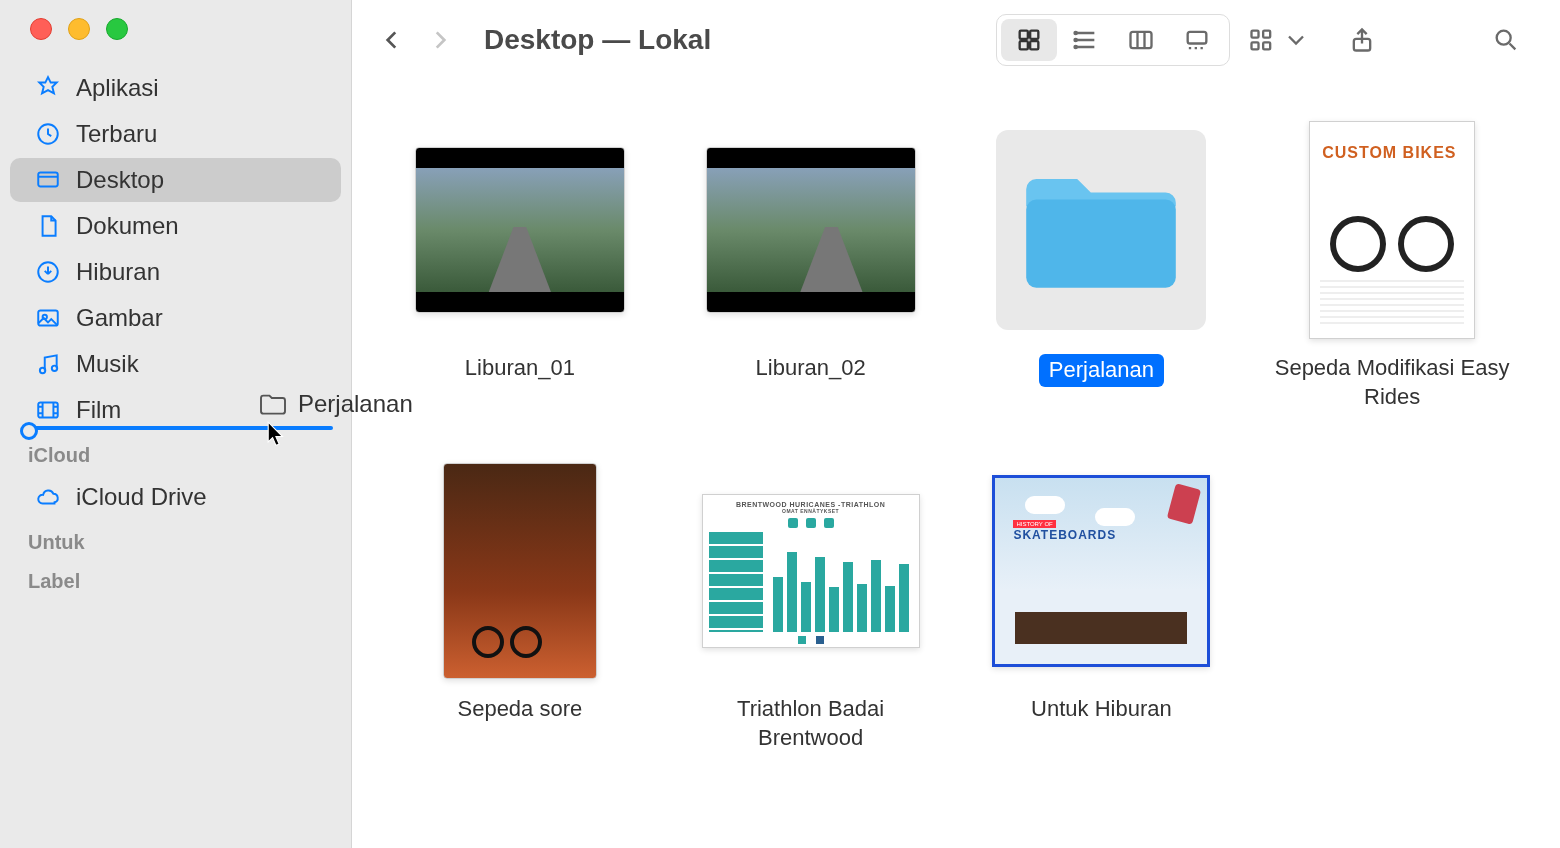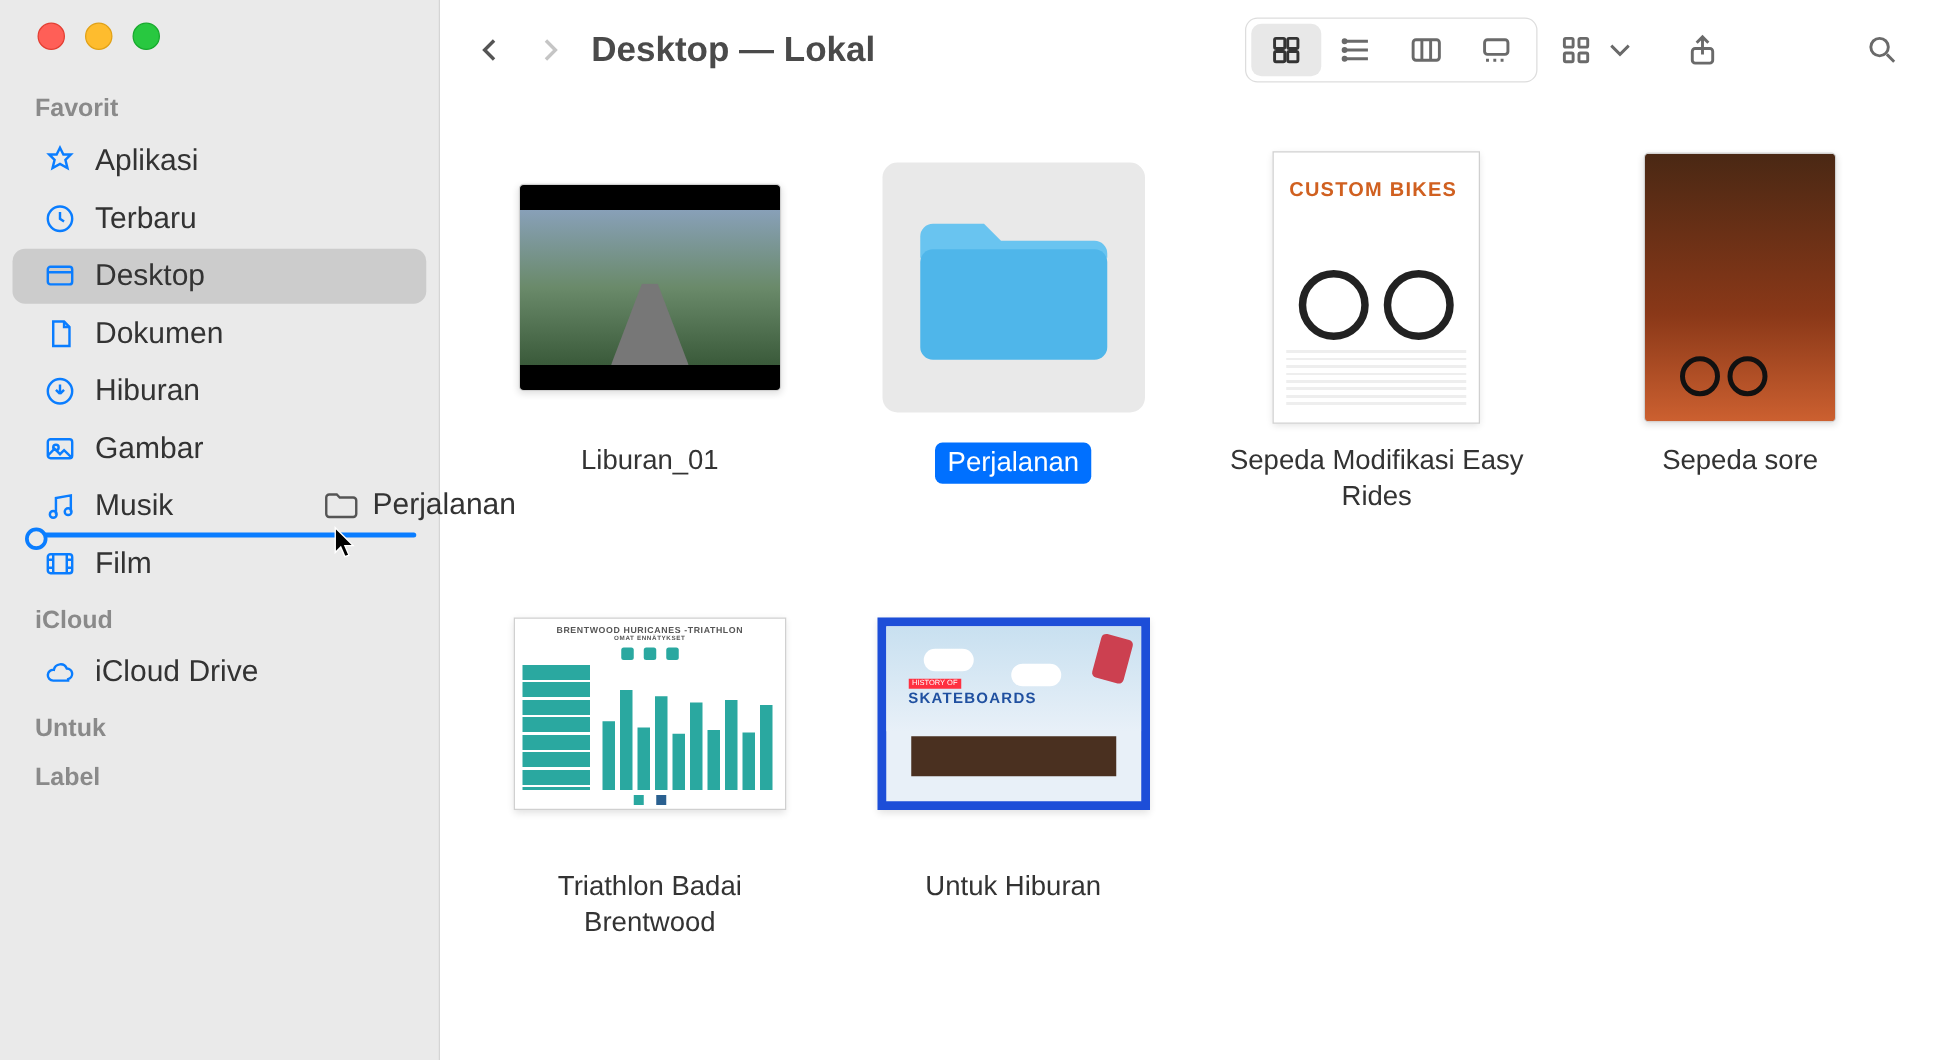--- a/index.html
+++ b/index.html
@@ -14,21 +14,21 @@
   .section-header { font-size: 20px; color: #8a8a8a; font-weight: 600; padding: 10px 28px 6px; }
   .sb-item { display: flex; align-items: center; gap: 14px; padding: 8px 24px; font-size: 24px; color: #333; cursor: default; border-radius: 10px; margin: 2px 10px; }
   .sb-item.selected { background: #cccccc; }
   .sb-icon { width: 28px; height: 28px; display: flex; align-items: center; justify-content: center; }
   .sb-icon svg { width: 26px; height: 26px; stroke: #0a7dff; fill: none; stroke-width: 1.8; }
   .main { flex: 1; display: flex; flex-direction: column; }
   .toolbar { display: flex; align-items: center; height: 80px; padding: 0 20px; gap: 8px; }
   .nav-btn { width: 40px; height: 40px; display: flex; align-items: center; justify-content: center; border-radius: 8px; color: #777; }
   .nav-btn svg { width: 26px; height: 26px; stroke: #555; fill: none; stroke-width: 2.5; }
   .nav-btn.disabled svg { stroke: #c5c5c5; }
-  .title { font-size: 28px; font-weight: 600; color: #4a4a4a; margin-left: 5px; flex-shrink: 0; }
+  .title { font-size: 28px; font-weight: 600; color: #4a4a4a; margin-left: 16px; flex-shrink: 0; }
   .spacer { flex: 1; }
   .tool-group { display: flex; align-items: center; border: 1px solid #ddd; border-radius: 10px; padding: 4px; background: #fff; }
   .tool-btn { width: 56px; height: 42px; display: flex; align-items: center; justify-content: center; border-radius: 8px; }
   .tool-btn.active { background: #e8e8e8; }
   .tool-btn svg { width: 28px; height: 28px; stroke: #6a6a6a; fill: none; stroke-width: 2; }
   .tool-btn.active svg { stroke: #333; }
   .single-btn { width: 48px; height: 42px; display: flex; align-items: center; justify-content: center; margin: 0 10px; }
   .single-btn svg { width: 28px; height: 28px; stroke: #6a6a6a; fill: none; stroke-width: 2; }
   .content { flex: 1; padding: 40px 30px; overflow: auto; }
   .grid { display: grid; grid-template-columns: repeat(4, 1fr); gap: 50px 15px; }
@@ -67,21 +67,21 @@
   .ph-sheet .hdr { font-size:7px; text-align:center; color:#555; font-weight:700; letter-spacing:0.5px; }
   .ph-sheet .icons { display:flex; justify-content:center; gap:8px; margin:4px 0; }
   .ph-sheet .icons span { width:10px; height:10px; background:#2aa8a0; border-radius:2px; }
   .ph-sheet .body { display:flex; gap:6px; height:100px; }
   .ph-sheet .tbl { width:38%; background:repeating-linear-gradient(#2aa8a0 0 12px, #fff 12px 14px); }
   .ph-sheet .chart { flex:1; display:flex; align-items:flex-end; gap:4px; padding:0 4px; }
   .ph-sheet .chart span { width:10px; background:#2aa8a0; }
   .ph-sheet .leg { display:flex; justify-content:center; gap:10px; margin-top:4px; }
   .ph-sheet .leg i { width:8px; height:8px; background:#2aa8a0; display:inline-block; }
   .ph-sheet .leg i.alt { background:#2a6090; }
-  .ph-sb { width: 218px; height: 154px; background: #e8f0f8; border: 7px solid #1d4ed8; box-shadow: 0 2px 6px rgba(0,0,0,0.12); position: relative; overflow:hidden;text-align:center; }
+  .ph-sb { width: 218px; height: 192px; background: #e8f0f8; border: 3px solid #1d4ed8; box-shadow: 0 2px 6px rgba(0,0,0,0.12); position: relative; overflow:hidden;text-align:center; }
   .ph-sb .sky { position:absolute; inset:0 0 40% 0; background:linear-gradient(#c8e0f0,#e8f0f8); }
   .ph-sb .cloud { position:absolute; width:40px; height:18px; background:#fff; border-radius:10px; top:18px; }
   .ph-sb .c1{left:30px;} .ph-sb .c2{left:100px;top:30px;}
   .ph-sb .ramp { position:absolute; bottom:20px; left:20px; right:20px; height:32px; background:#4a3020; }
   .ph-sb .skate { position:absolute; top:8px; right:10px; width:26px; height:36px; background:#cc4050; transform:rotate(15deg); border-radius:4px; }
   .ph-sb .txt { position:absolute; top:50px; left:18px; font-size:12px; font-weight:800; color:#2050a0; letter-spacing:1px; }
   .ph-sb .sub { position:absolute; top:42px; left:18px; font-size:6px; background:#ff3040; color:#fff; padding:1px 3px; }
   .group-dropdown { display:flex; align-items:center; gap:6px; }
 </style>
 </head>
@@ -89,21 +89,20 @@
 
 <div class="window">
 
   <aside class="sidebar">
     <div class="traffic">
       <div class="traffic-dot dot-red"></div>
       <div class="traffic-dot dot-yellow"></div>
       <div class="traffic-dot dot-green"></div>
     </div>
 
-    <div class="section-header">Favorit</div>
 
 
     <div class="sb-item">
       <span class="sb-icon">
         <svg viewBox="0 0 24 24" fill="#0a7dff" stroke="none">
             <path d="M12 2l2.5 5H20l-4 4 1.5 6L12 14l-5.5 3L8 11 4 7h5.5z"></path>
           </svg>
       </span>
       <span>Aplikasi</span>
     </div>
@@ -290,20 +289,29 @@
         <div class="item">
           <div class="thumb">
             <div class="thumb-img ph-video">
                 <div class="mtn"></div>
                 <div class="road"></div>
               </div>
           </div>
           <div class="item-label">Liburan_01</div>
         </div>
 
+        <div class="item">
+          <div class="thumb">
+            <div class="thumb-img ph-video">
+                <div class="mtn"></div>
+                <div class="road" style="left:45%;"></div>
+              </div>
+          </div>
+          <div class="item-label">Liburan_02</div>
+        </div>
 
 
         <div class="item">
           <div class="thumb">
             <div class="folder-icon-wrap">
               <svg viewBox="0 0 100 80" width="170" height="140">
                 <path fill="#69c4f0" d="M6 16a6 6 0 0 1 6-6h24l8 8h44a6 6 0 0 1 6 6v2H6z"></path>
                 <rect x="6" y="22" width="88" height="52" rx="6" fill="#4fb6ea"></rect>
               </svg>
             </div>

